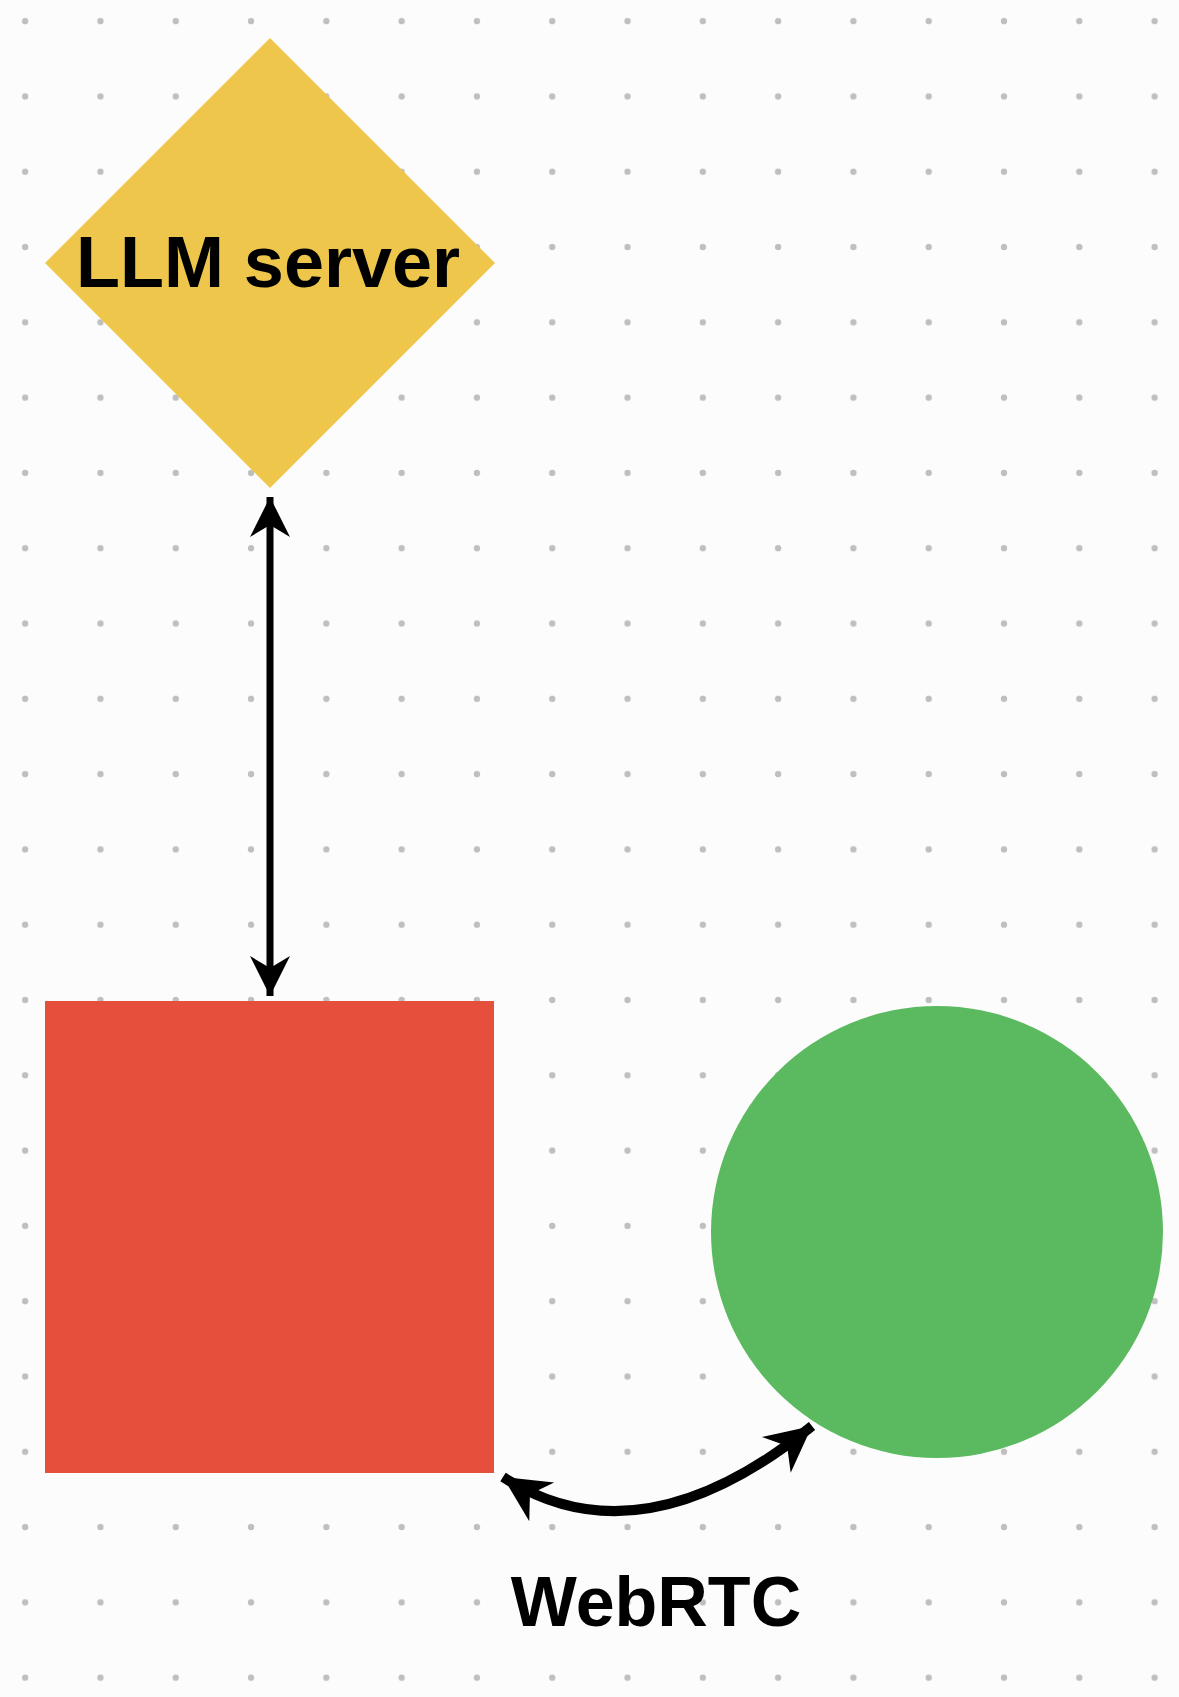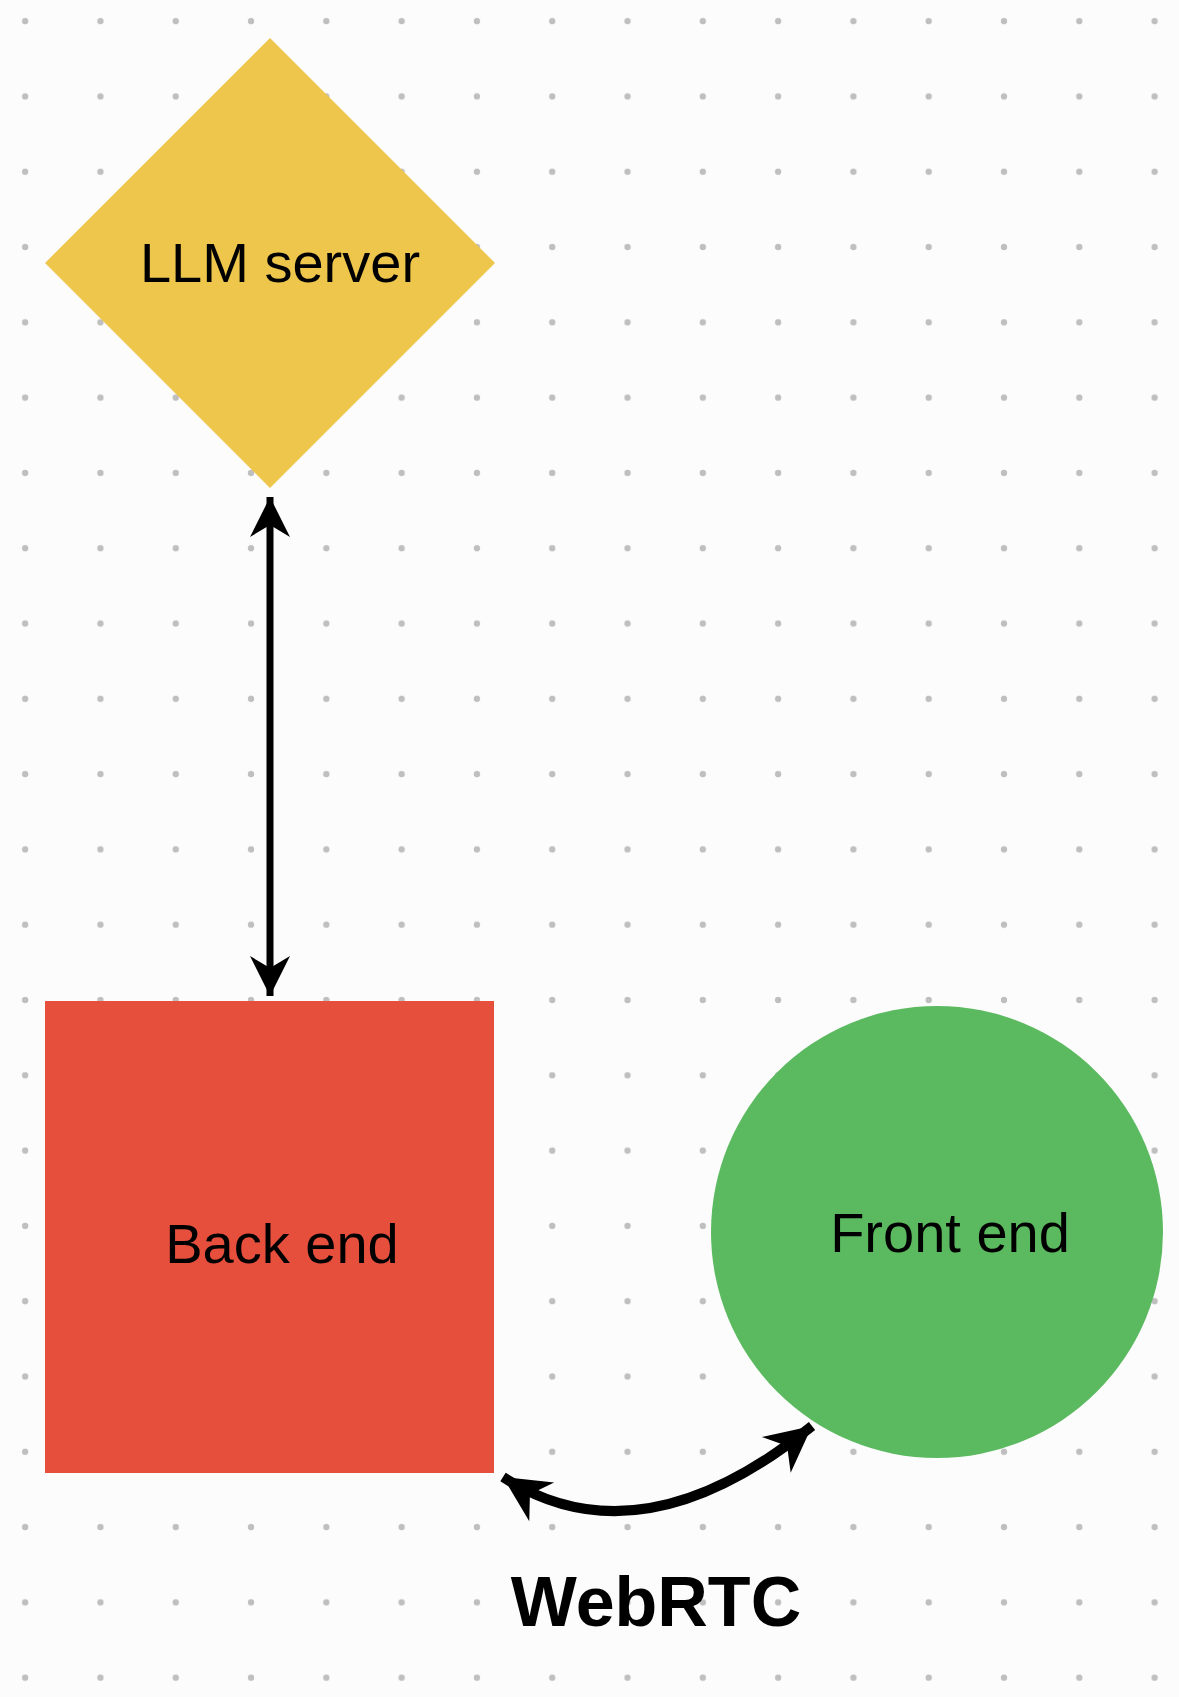--- a/index.html
+++ b/index.html
@@ -24,24 +24,23 @@
   }
 
   .label {
     position: absolute;
     transform: translate(-50%, -50%);
     white-space: nowrap;
     color: #000000;
     user-select: none;
   }
   .node-label {
-    font-size: 56px;
-    font-weight: 400;
+    font-size: 72px;
+    font-weight: 700;
     letter-spacing: 0px;
-    margin-left: 12px;
   }
   .edge-label {
     font-size: 70px;
     font-weight: 700;
   }
 
   .edge-path {
     fill: none;
     stroke: #000000;
   }
@@ -67,20 +66,18 @@
 
     <circle cx="937" cy="1232" r="226" fill="#5BBA5F"></circle>
 
     <path class="edge-path" d="M270,497 L270,996" stroke-width="7" marker-start="url(#head-s)" marker-end="url(#head-s)"></path>
 
     <path class="edge-path" d="M503,1477 Q640,1565 812,1426" stroke-width="10" marker-start="url(#head-c)" marker-end="url(#head-c)"></path>
   </svg>
 
   <div class="label node-label" style="left:268px; top:262px;">LLM server</div>
 
-  <div class="label node-label" style="left:270px; top:1243px;">Back end</div>
 
-  <div class="label node-label" style="left:938px; top:1232px;">Front end</div>
 
 
   <div class="label edge-label" style="left:656px; top:1602px;">WebRTC</div>
 
 </div>
 
 </body></html>

